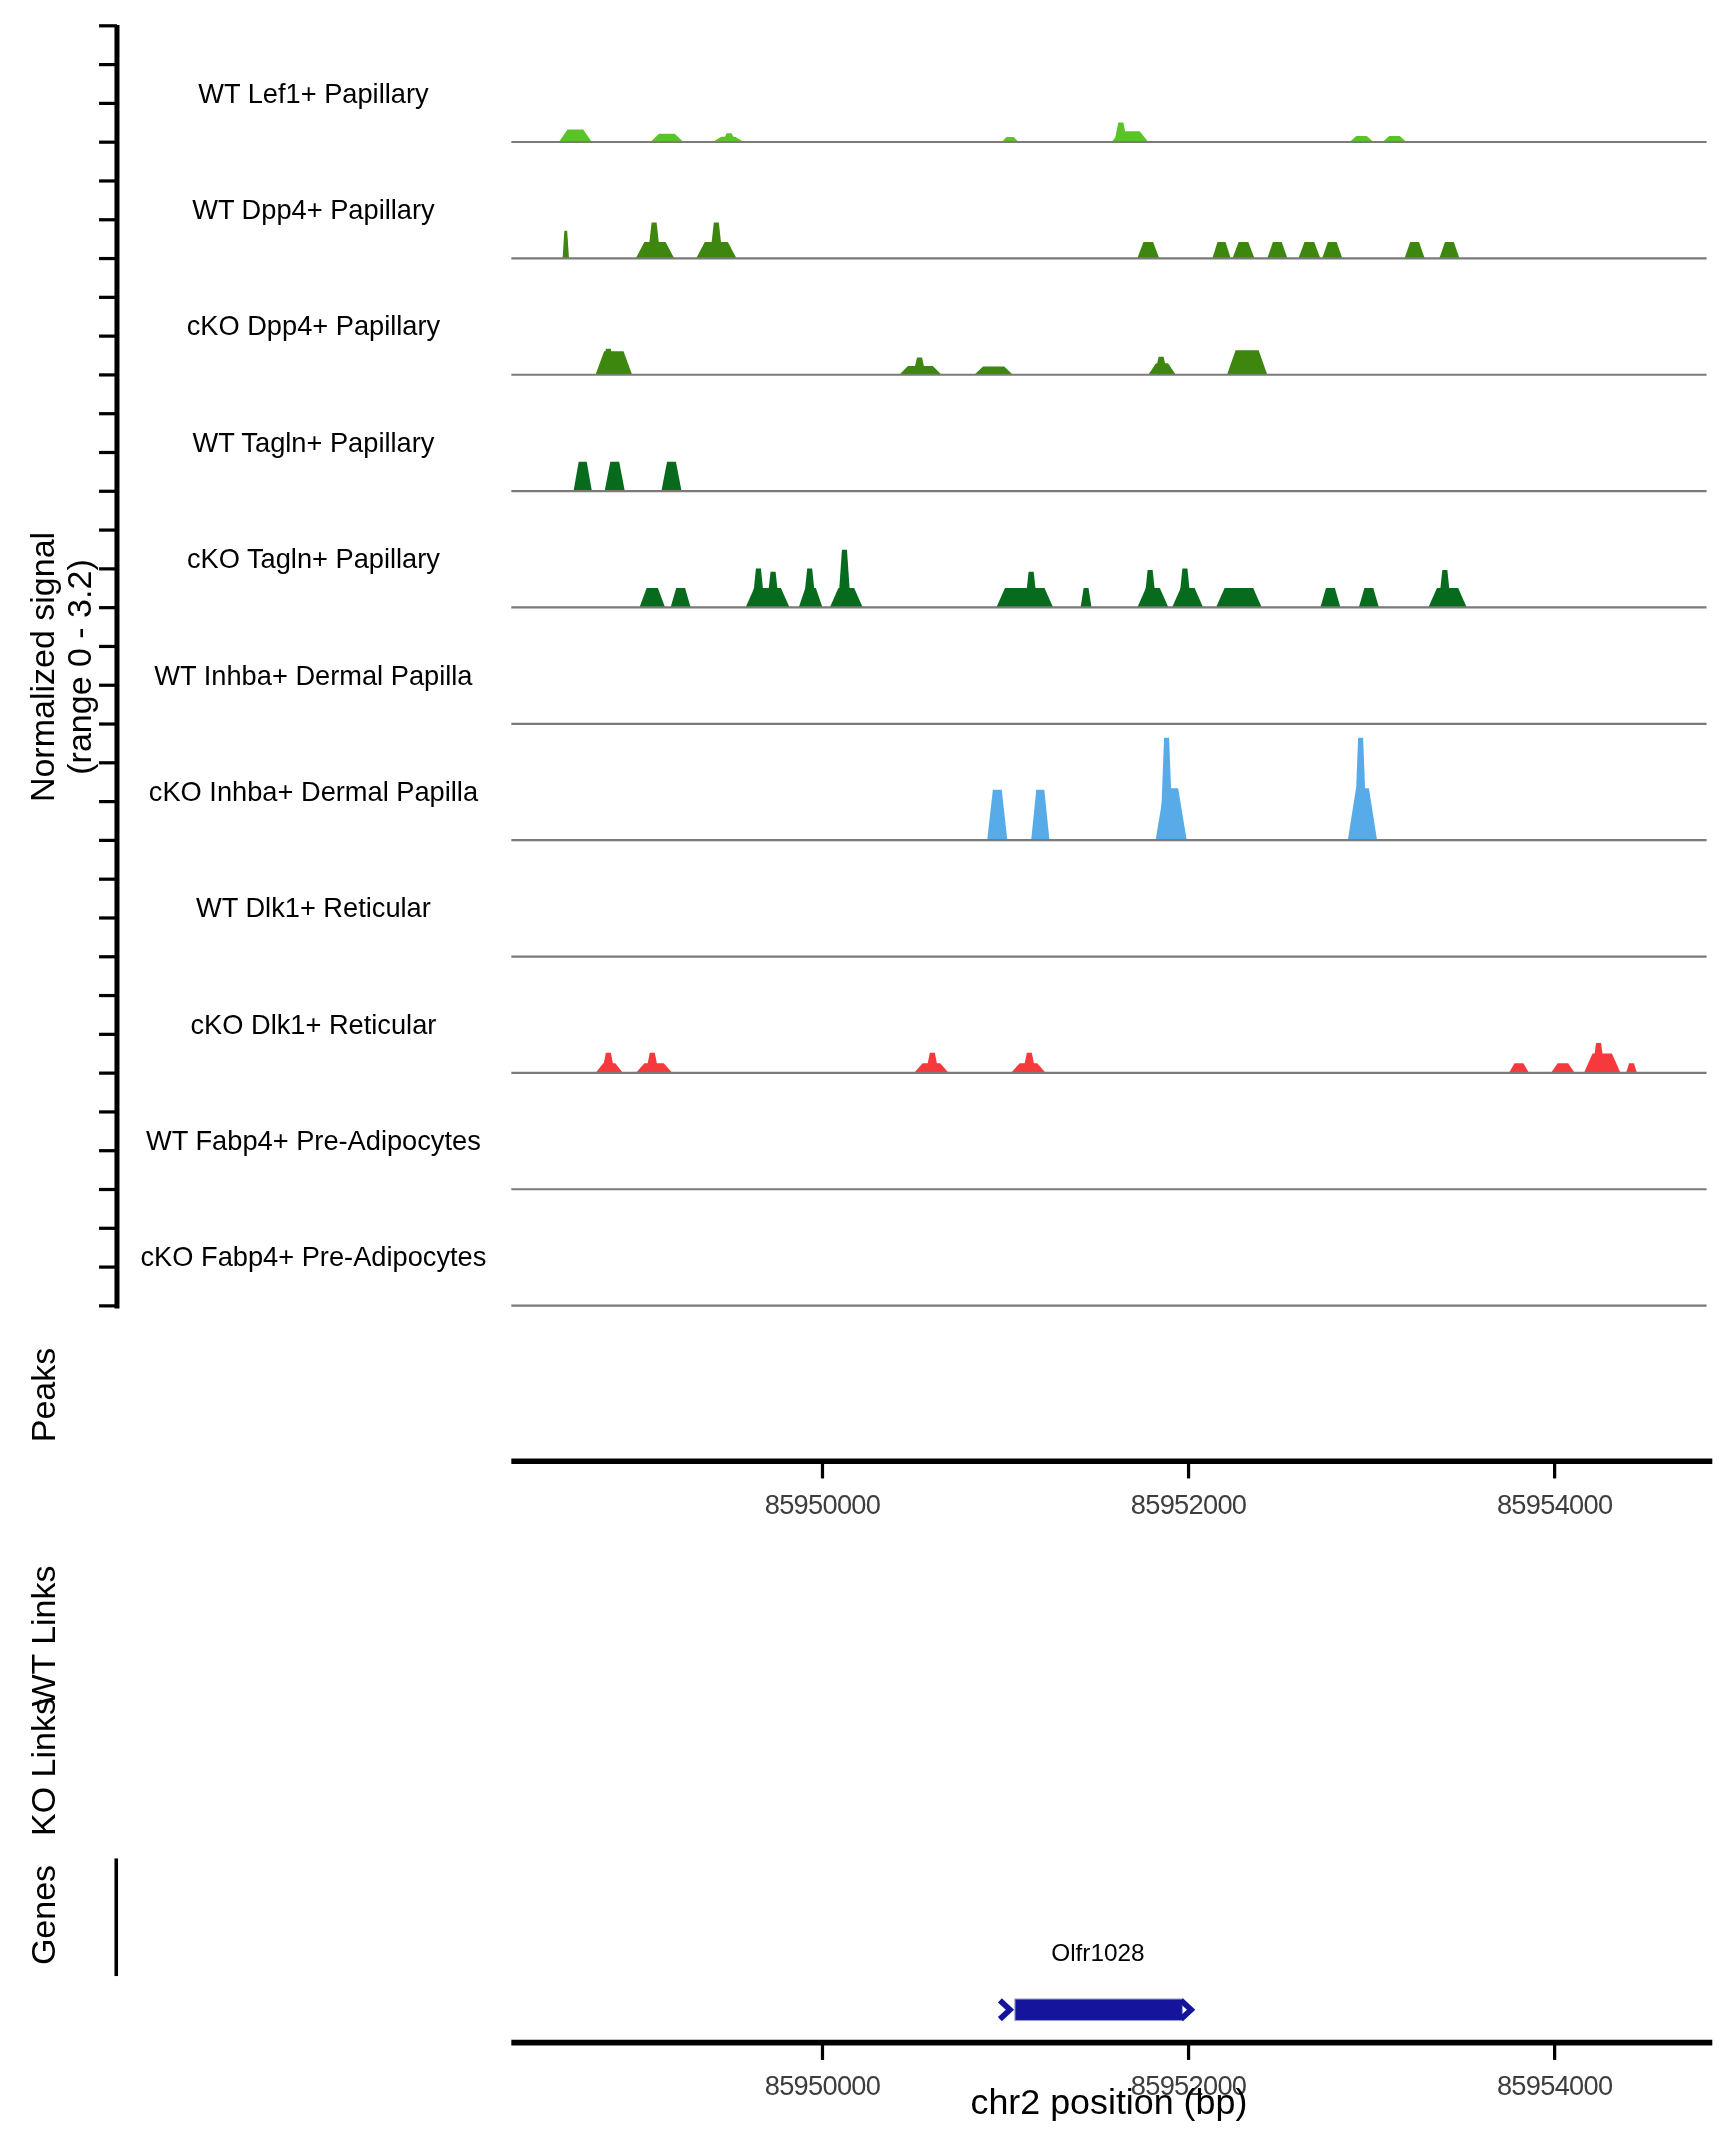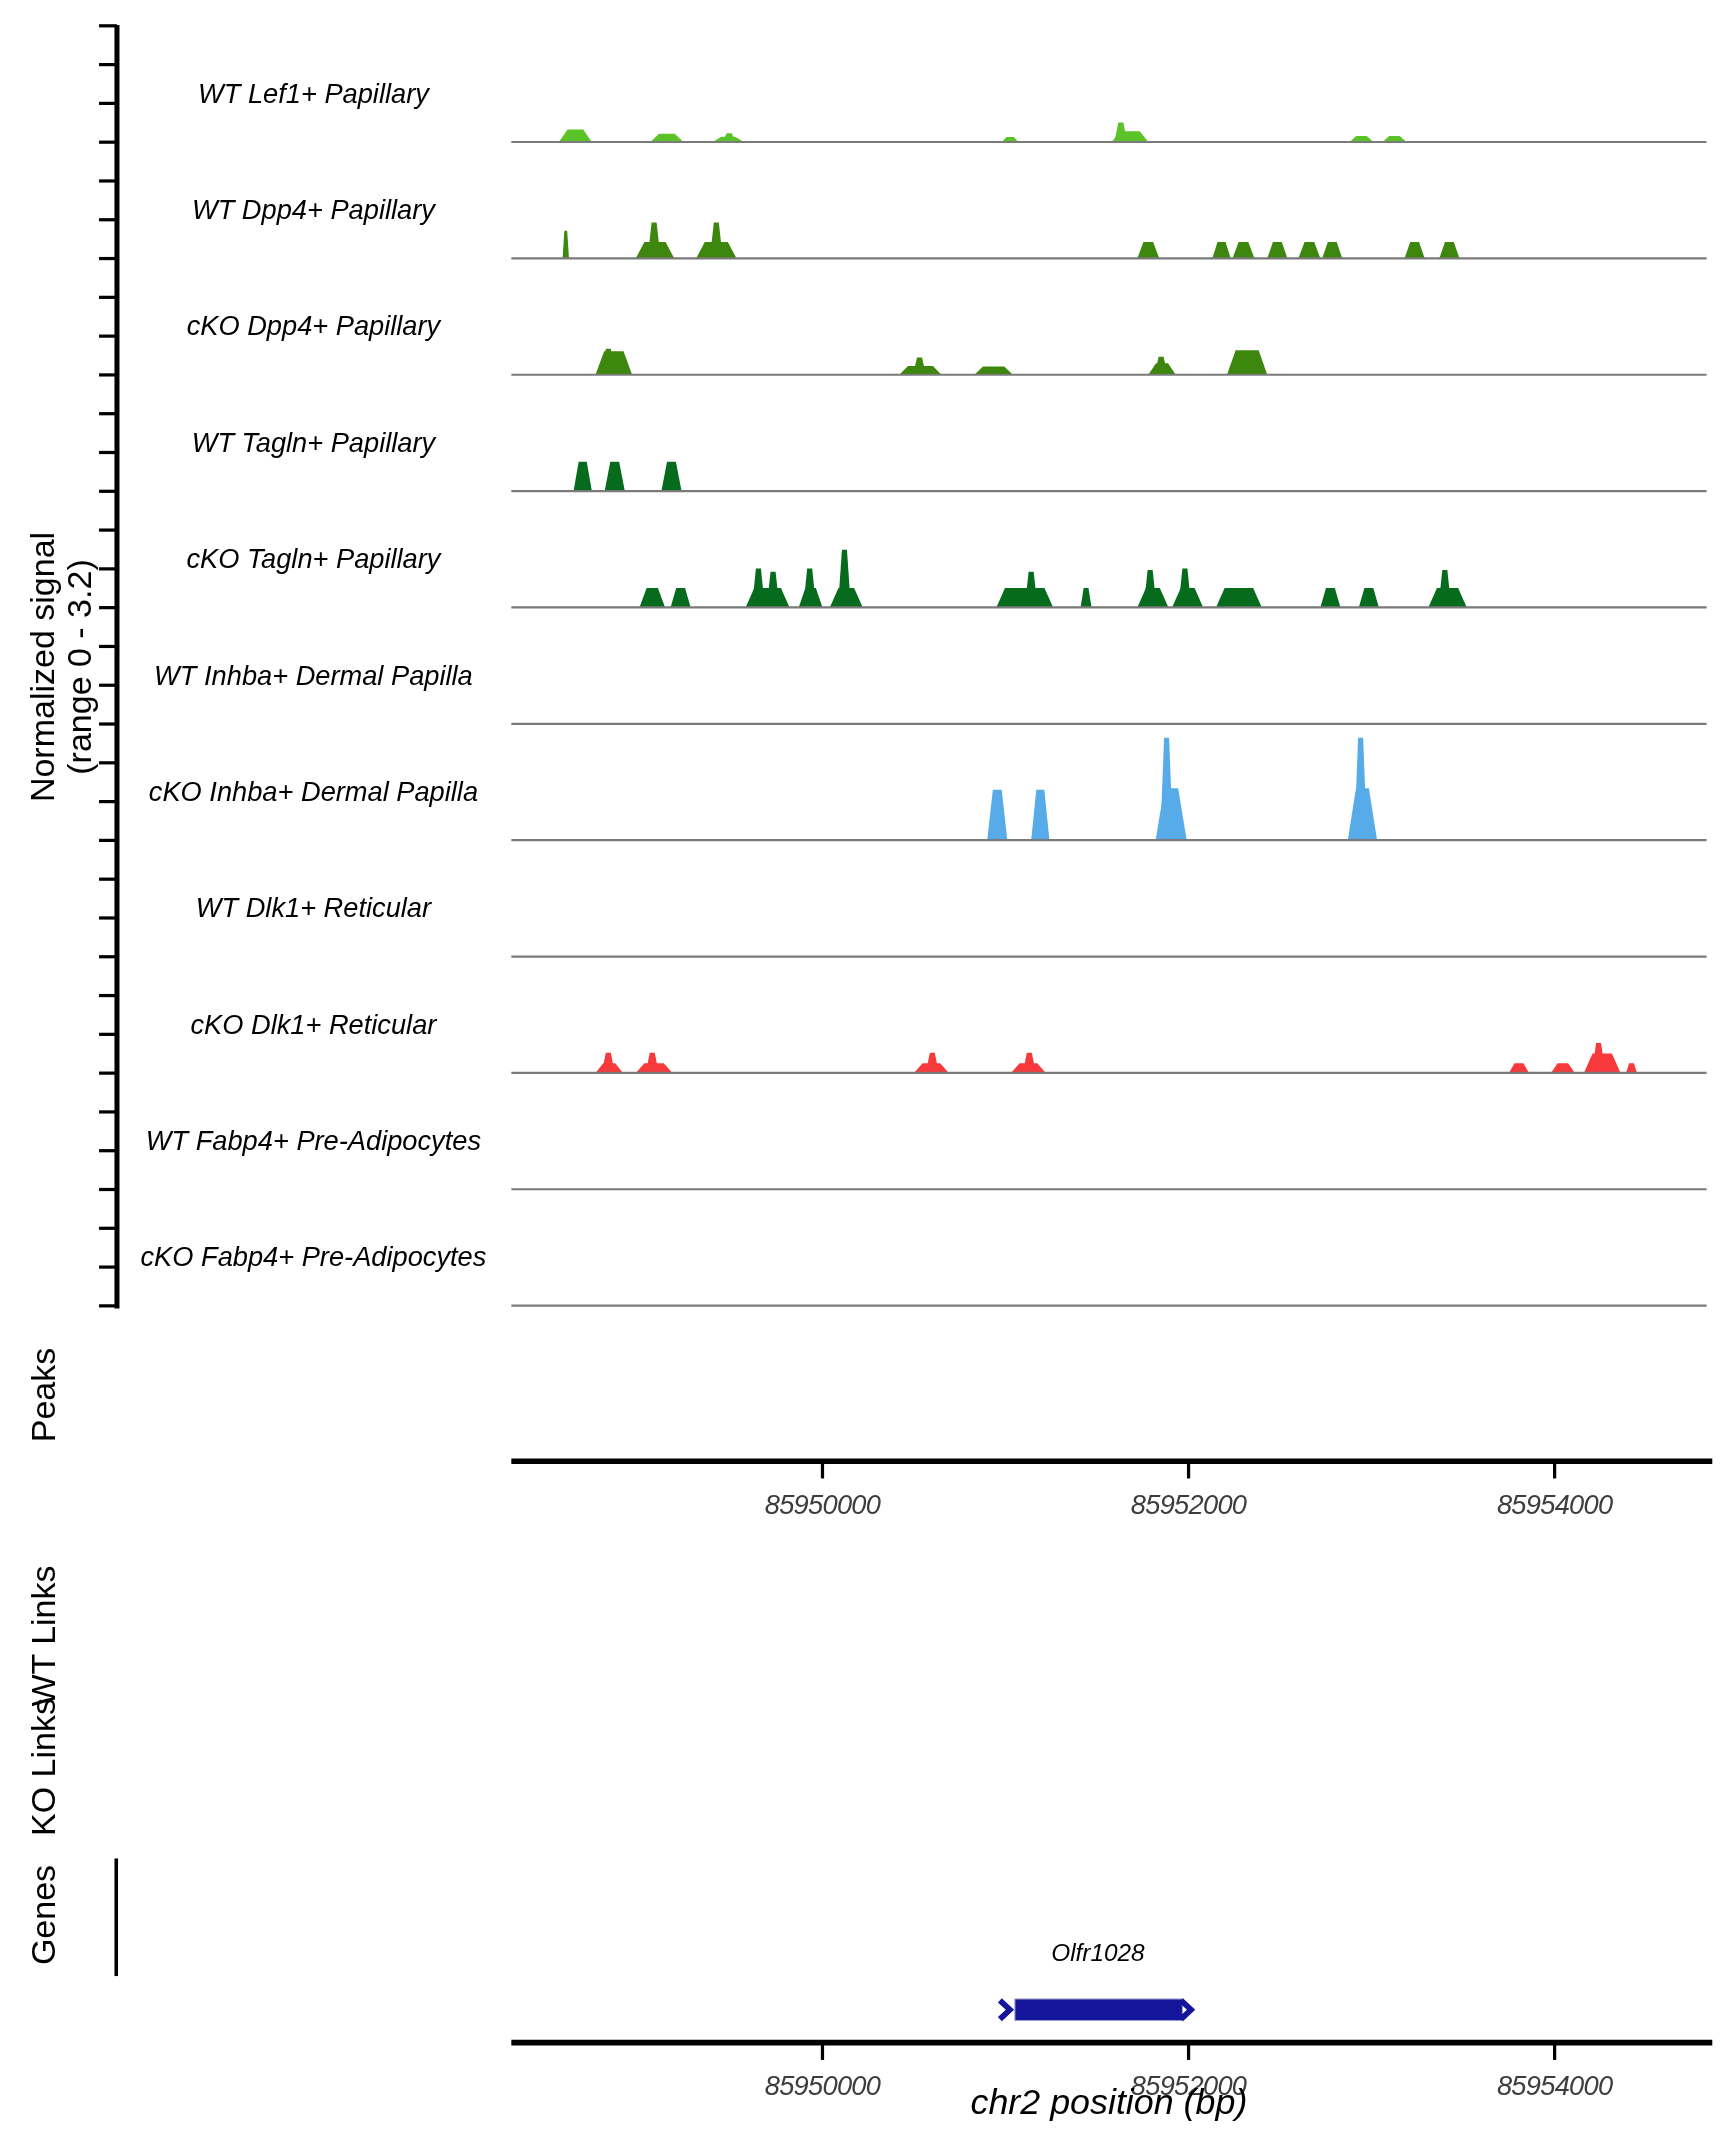--- a/index.html
+++ b/index.html
@@ -1,20 +1,20 @@
 <!DOCTYPE html>
 <html style="font-size:11.5px"><head>
 <meta charset="utf-8">
 <style>
   html,body{margin:0;padding:0;}
   body{
     width:1721px;height:2151px;position:relative;background:#ffffff;
     font-family:"Liberation Sans", sans-serif;
   }
-  #fig{position:absolute;left:0;top:0;width:1721px;height:1532px;font-style:italic;}
+  #fig{position:absolute;left:0;top:0;width:1721px;height:1532px;}
   svg{display:block;}
   .rot-label{
     position:absolute;
     transform:translate(-50%,-50%) rotate(-90deg);
     white-space:nowrap;
     color:#000;
     font-size:34px;
     line-height:1.1;
     text-align:center;
   }

